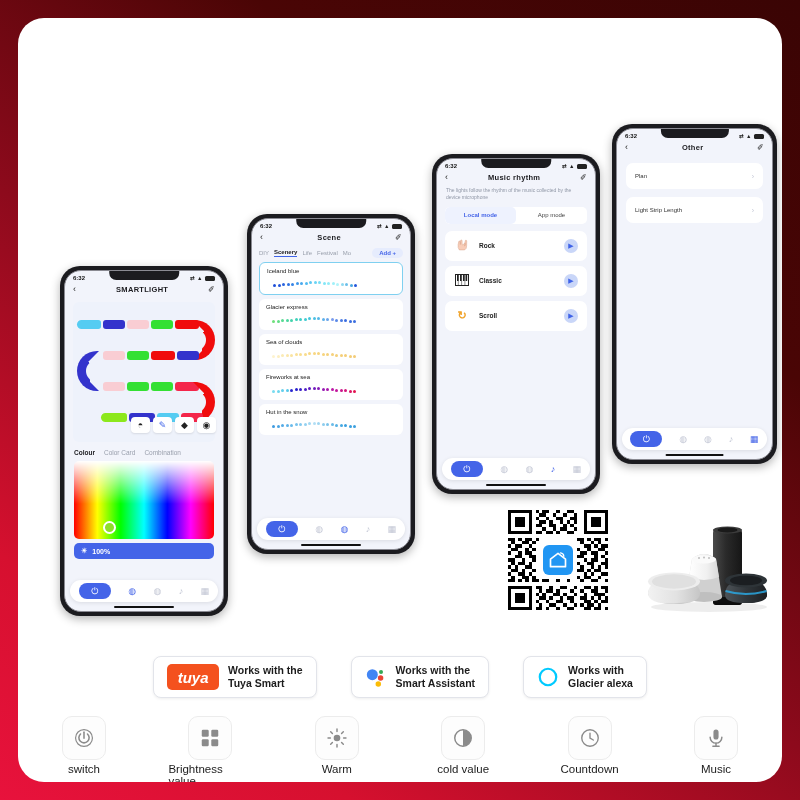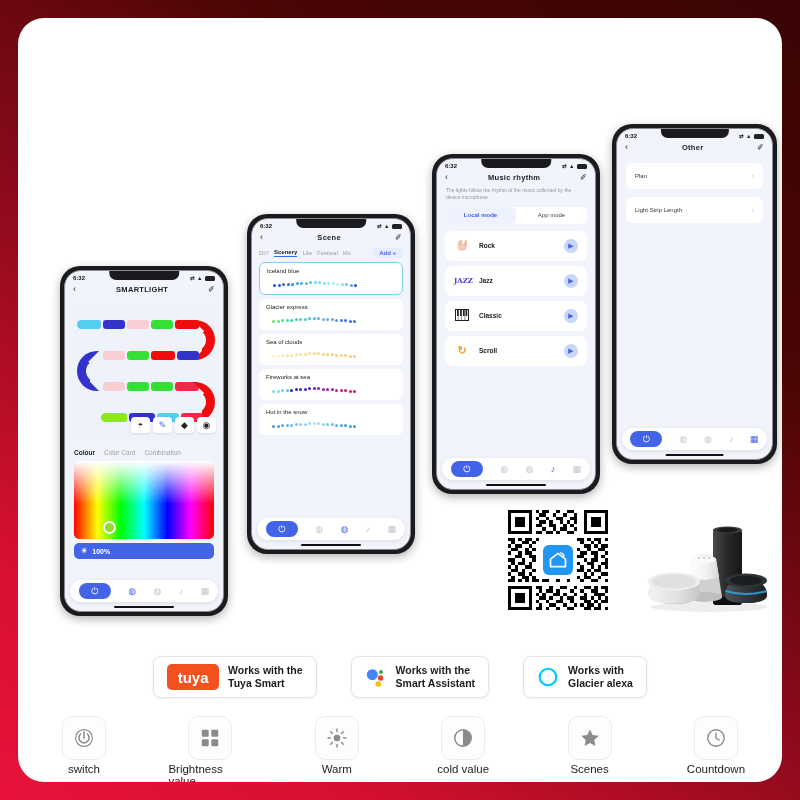--- a/index.html
+++ b/index.html
@@ -190,21 +190,21 @@
   }
   .badge {
     background: #fff; border: 1px solid #e2e4ea; border-radius: 8px;
     height: 42px; display: flex; align-items: center; gap: 9px; padding: 0 13px;
     box-shadow: 0 1px 3px rgba(0,0,0,.07);
   }
   .badge-text { font-size: 10.5px; color: #1c1c1c; line-height: 1.28; font-weight: 600; }
   .tuya-logo {
     background: #f4511e; border-radius: 5px; width: 52px; height: 26px;
     display: flex; align-items: center; justify-content: center;
-    color: #fff; font-size: 15px; font-weight: 700; 
+    color: #fff; font-size: 15px; font-weight: 700; font-style: italic;
   }
 
   
   .features {
     position: absolute; left: 24px; right: 24px; top: 698px;
     display: flex; justify-content: space-between;
   }
   .feature { width: 84px; display: flex; flex-direction: column; align-items: center; gap: 3px; }
   .feat-box {
     width: 44px; height: 44px; background: #fdfdfd; border: 1px solid #ececec;
@@ -475,25 +475,20 @@
       <div class="mode-switch">
         <span class="mode sel">Local mode</span>
         <span class="mode">App mode</span>
       </div>
       <div class="mus-list" id="mus-list">
           <div class="mus-card">
             <span class="mus-ico"><svg width="13" height="13" viewBox="0 0 24 24">
                 <path d="M6 22 Q3 18 4 12 L5 7 a1.4 1.4 0 0 1 2.8 0 L8 12 L8.4 5 a1.4 1.4 0 0 1 2.8 0 L11.4 12 L13 13 L15 10 a1.4 1.4 0 0 1 2.4 1.3 L16 15 L17 5.5 a1.4 1.4 0 0 1 2.8 0 L19.6 14 Q20 20 16 22 Z" fill="#f8cdb8" stroke="#d8a287" stroke-width="0.9"></path>
               </svg></span>
             <span class="mus-name">Rock</span>
-            <span class="play-btn">▶</span>
-          </div>
-          <div class="mus-card">
-            <span class="mus-ico" style="font-size: 7px; font-weight: 900; color: rgb(90, 47, 212); font-family: &quot;DejaVu Serif&quot;, serif;">JAZZ</span>
-            <span class="mus-name">Jazz</span>
             <span class="play-btn">▶</span>
           </div>
           <div class="mus-card">
             <span class="mus-ico"><svg width="14" height="12" viewBox="0 0 14 12">
                 <rect x="0.5" y="0.5" width="13" height="11" fill="#fff" stroke="#222"></rect>
                 <rect x="2" y="0.5" width="1.6" height="6.5" fill="#222"></rect>
                 <rect x="5" y="0.5" width="1.6" height="6.5" fill="#222"></rect>
                 <rect x="8" y="0.5" width="1.6" height="6.5" fill="#222"></rect>
                 <rect x="10.6" y="0.5" width="1.6" height="6.5" fill="#222"></rect>
                 <path d="M3.3 0.5v11M6.6 0.5v11M9.9 0.5v11" stroke="#222" stroke-width="0.5"></path>
@@ -868,30 +863,32 @@
         <div class="feat-box">
           <svg width="22" height="22" viewBox="0 0 24 24">
             <circle cx="12" cy="12" r="9" fill="none" stroke="#8b8b8b" stroke-width="1.6"></circle>
             <path d="M12 3.2a8.8 8.8 0 0 1 0 17.6Z" fill="#8b8b8b"></path>
           </svg>
         </div>
         <div class="feat-label">cold value</div>
       </div>
       <div class="feature">
         <div class="feat-box">
-          <svg width="22" height="22" viewBox="0 0 24 24" fill="#8b8b8b">
-            <path d="M12 2.6l2.9 6 6.6.9-4.8 4.6 1.2 6.5L12 17.5 6.1 20.6l1.2-6.5L2.5 9.5l6.6-.9z"></path>
-          </svg>
-        </div>
-        <div class="feat-label">Scenes</div>
-      </div>
-      <div class="feature">
-        <div class="feat-box">
           <svg width="22" height="22" viewBox="0 0 24 24" fill="none" stroke="#8b8b8b" stroke-width="1.5" stroke-linecap="round">
             <circle cx="12" cy="12" r="9"></circle>
             <path d="M12 6.8V12l3.6 2.2"></path>
           </svg>
         </div>
         <div class="feat-label">Countdown</div>
       </div>
+      <div class="feature">
+        <div class="feat-box">
+          <svg width="22" height="22" viewBox="0 0 24 24" fill="none" stroke="#8b8b8b" stroke-width="1.6" stroke-linecap="round">
+            <rect x="9.2" y="2.6" width="5.6" height="11" rx="2.8" fill="#8b8b8b" stroke="none"></rect>
+            <path d="M5.6 11.2a6.4 6.4 0 0 0 12.8 0"></path>
+            <path d="M12 17.6v3.4M8.6 21h6.8"></path>
+          </svg>
+        </div>
+        <div class="feat-label">Music</div>
+      </div>
     </div>
 
 </div>
 
 </body></html>

